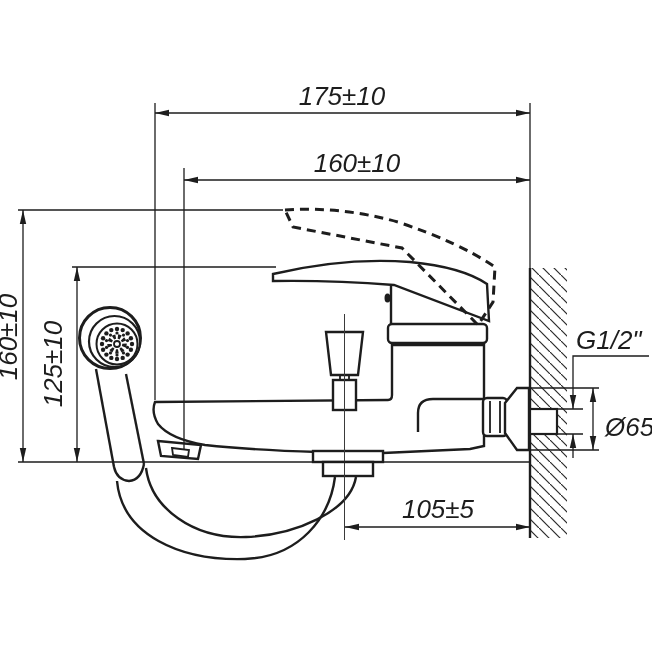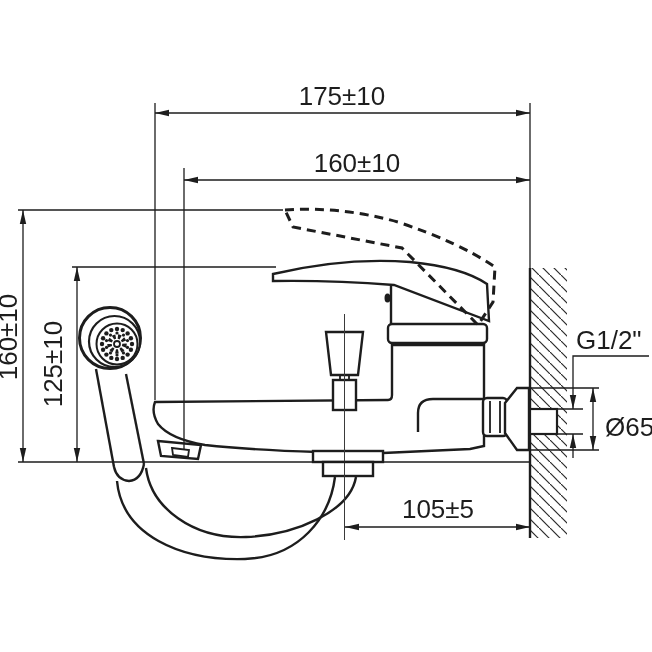--- a/index.html
+++ b/index.html
@@ -1,17 +1,17 @@
 <!DOCTYPE html>
 <html><head>
 <meta charset="utf-8">
 <style>
   html,body{margin:0;padding:0;background:#fff;}
   .stage{position:relative;width:652px;height:652px;background:#fff;overflow:hidden;
-         font-family:"Liberation Sans",sans-serif;}
+         font-family:"Liberation Sans",sans-serif;font-style:italic;}
   svg{display:block;}
   text{font-family:"Liberation Sans",sans-serif;fill:#1d1d1d;}
   .dimtxt{font-size:26px;}
   .thin{stroke:#1d1d1d;stroke-width:1.3;fill:none;}
   .cline{stroke:#3a3a3a;stroke-width:1;fill:none;}
   .geo{stroke:#1d1d1d;stroke-width:2.4;fill:#fff;}
   .geoln{stroke:#1d1d1d;stroke-width:2.4;fill:none;}
   .geoth{stroke:#1d1d1d;stroke-width:1.8;fill:none;}
   .arr{fill:#1d1d1d;stroke:none;}
   .dashed{stroke:#1d1d1d;stroke-width:3;fill:none;stroke-dasharray:9 6;}

